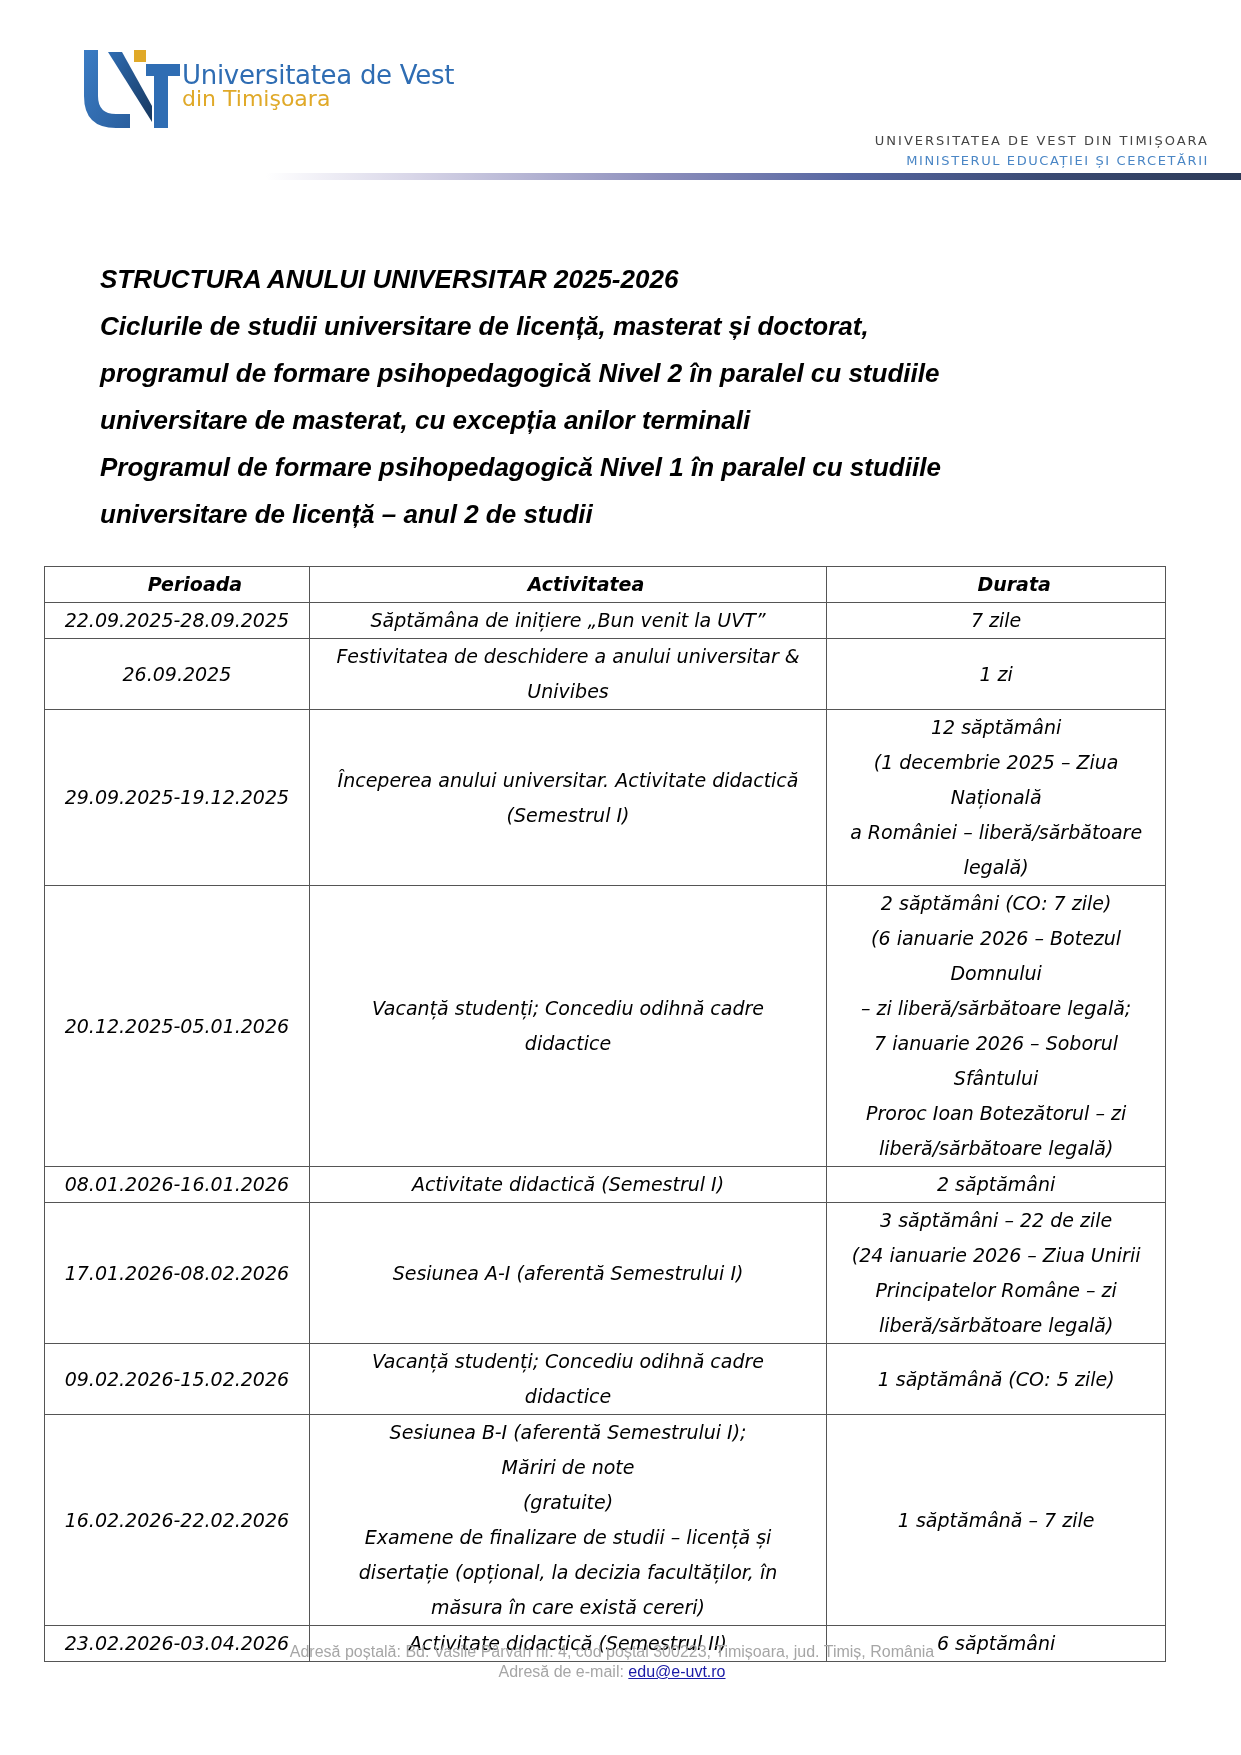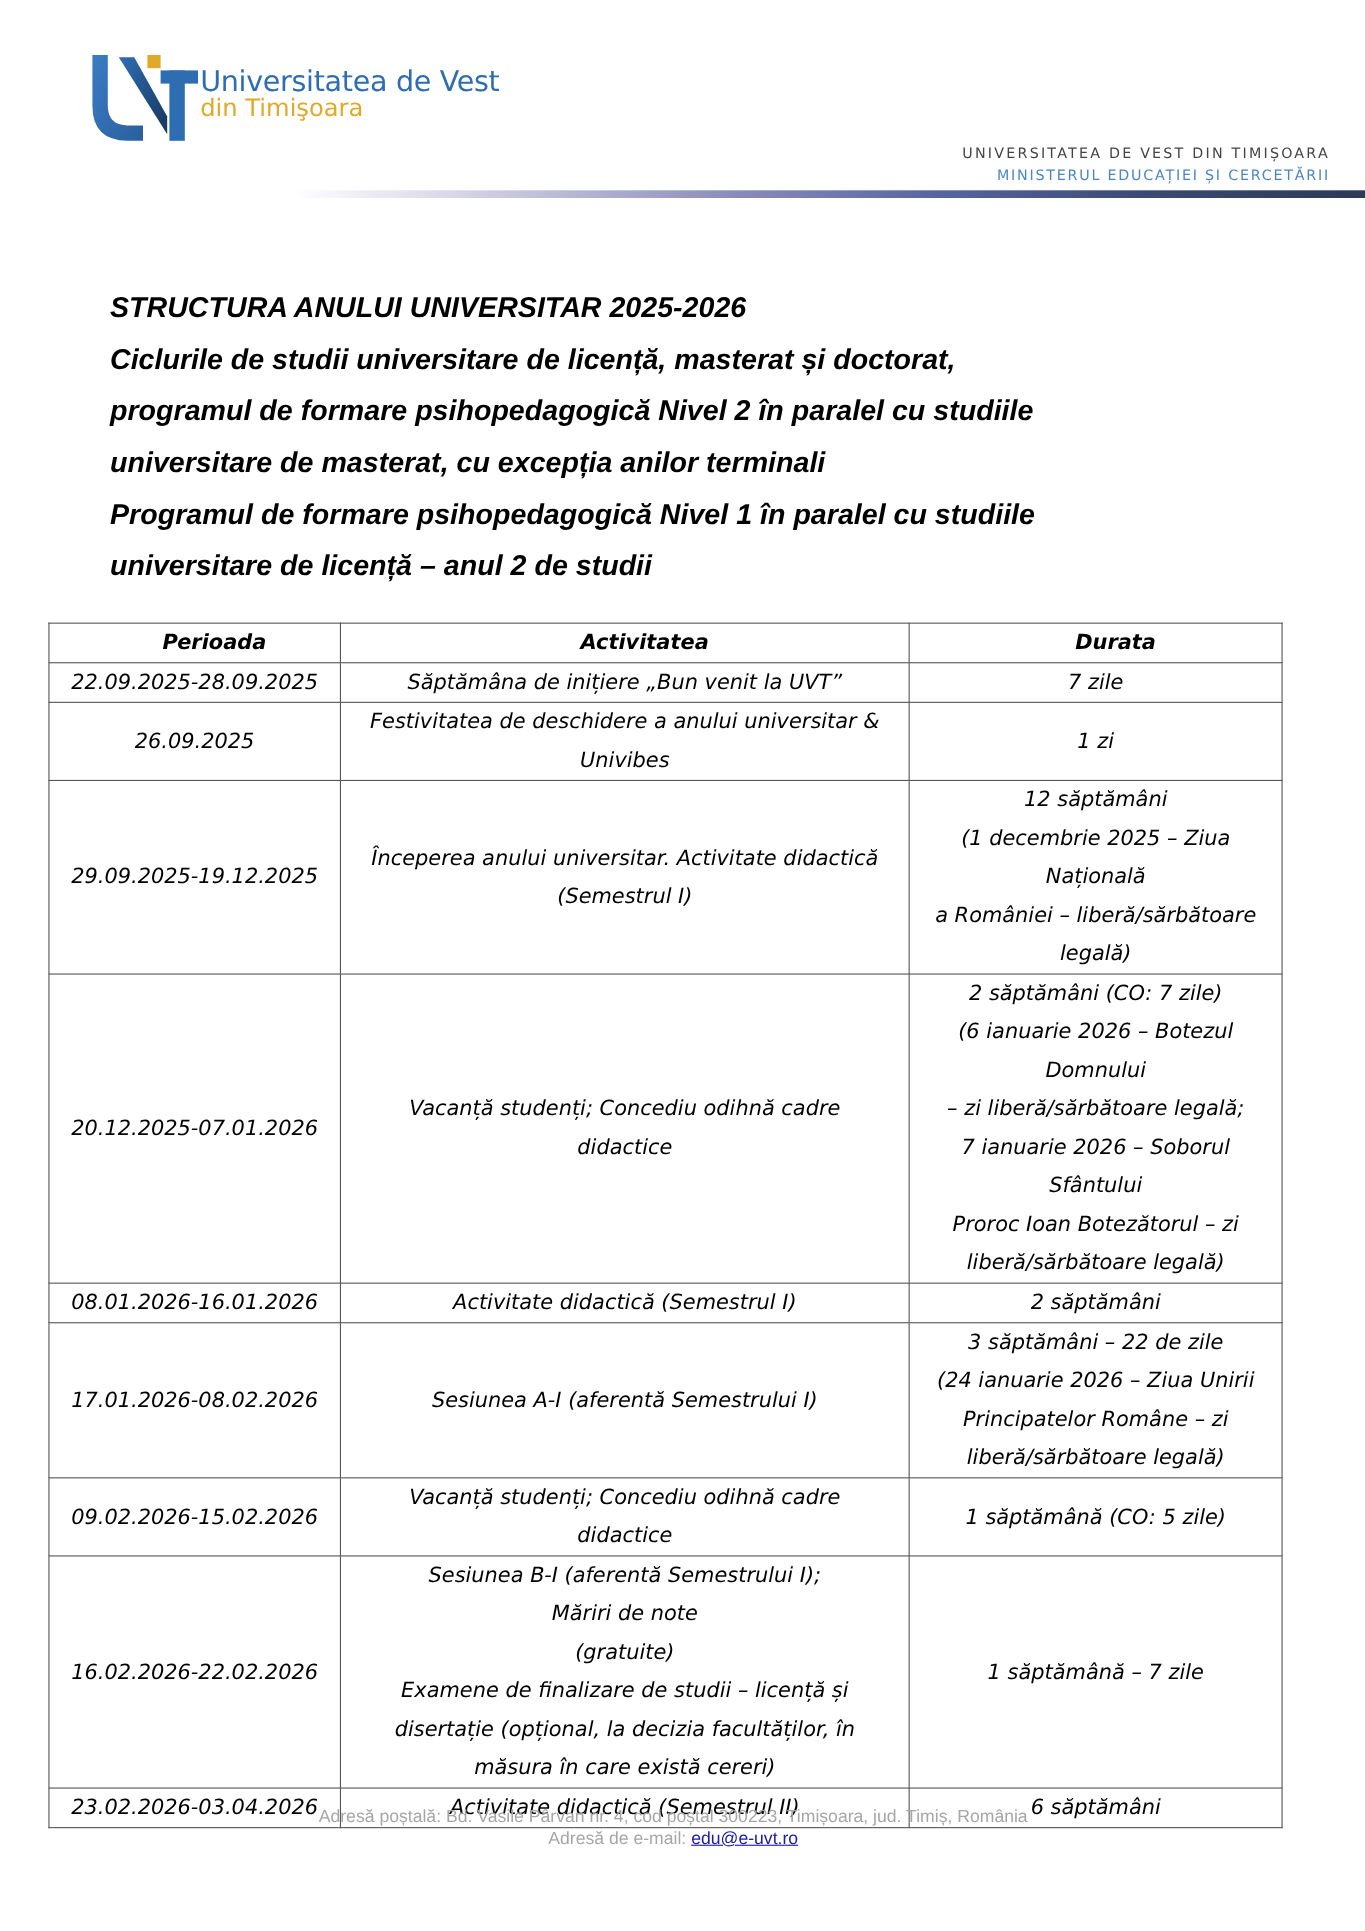--- a/index.html
+++ b/index.html
@@ -112,21 +112,21 @@
         <span class="line">(Semestrul I)</span>
       </td>
       <td>
         <span class="line">12 săptămâni</span>
         <span class="line">(1 decembrie 2025 – Ziua Națională</span>
         <span class="line">a României – liberă/sărbătoare</span>
         <span class="line">legală)</span>
       </td>
     </tr>
     <tr>
-      <td>20.12.2025-07.01.2026</td>
+      <td>20.12.2025-05.01.2026</td>
       <td>
         <span class="line">Vacanță studenți; Concediu odihnă cadre</span>
         <span class="line">didactice</span>
       </td>
       <td>
         <span class="line">2 săptămâni (CO: 7 zile)</span>
         <span class="line">(6 ianuarie 2026 – Botezul Domnului</span>
         <span class="line">– zi liberă/sărbătoare legală;</span>
         <span class="line">7 ianuarie 2026 – Soborul Sfântului</span>
         <span class="line">Proroc Ioan Botezătorul – zi</span>

